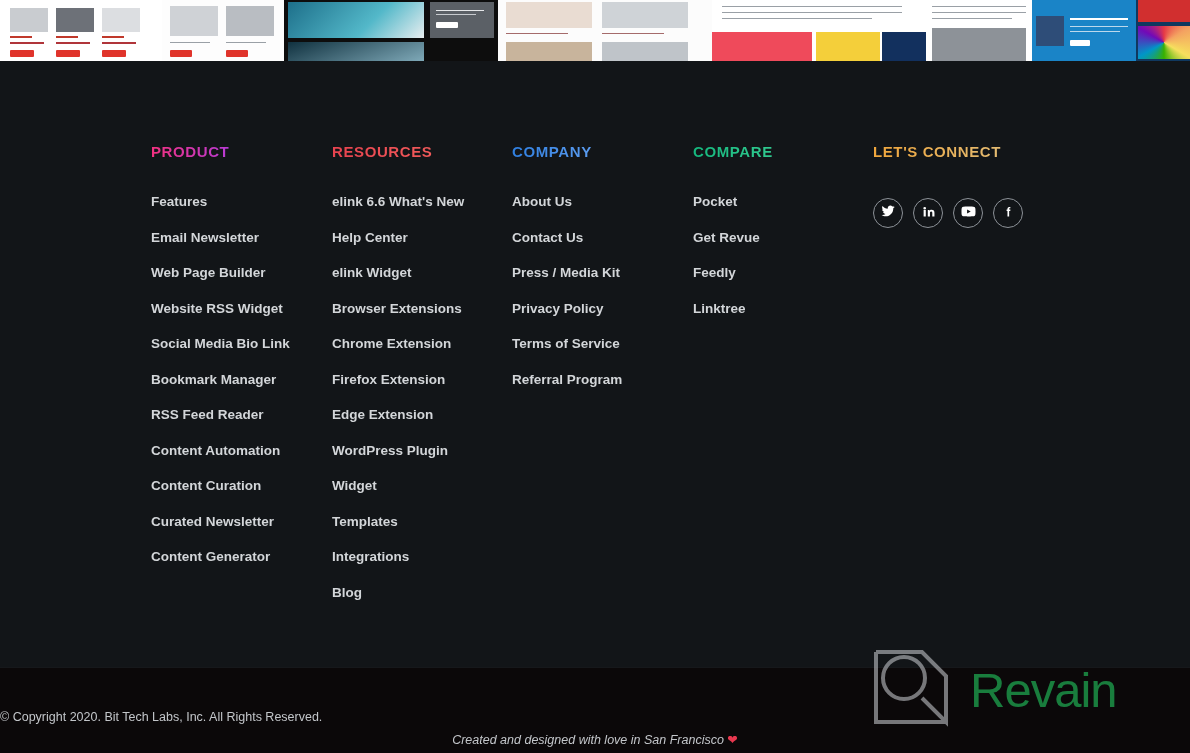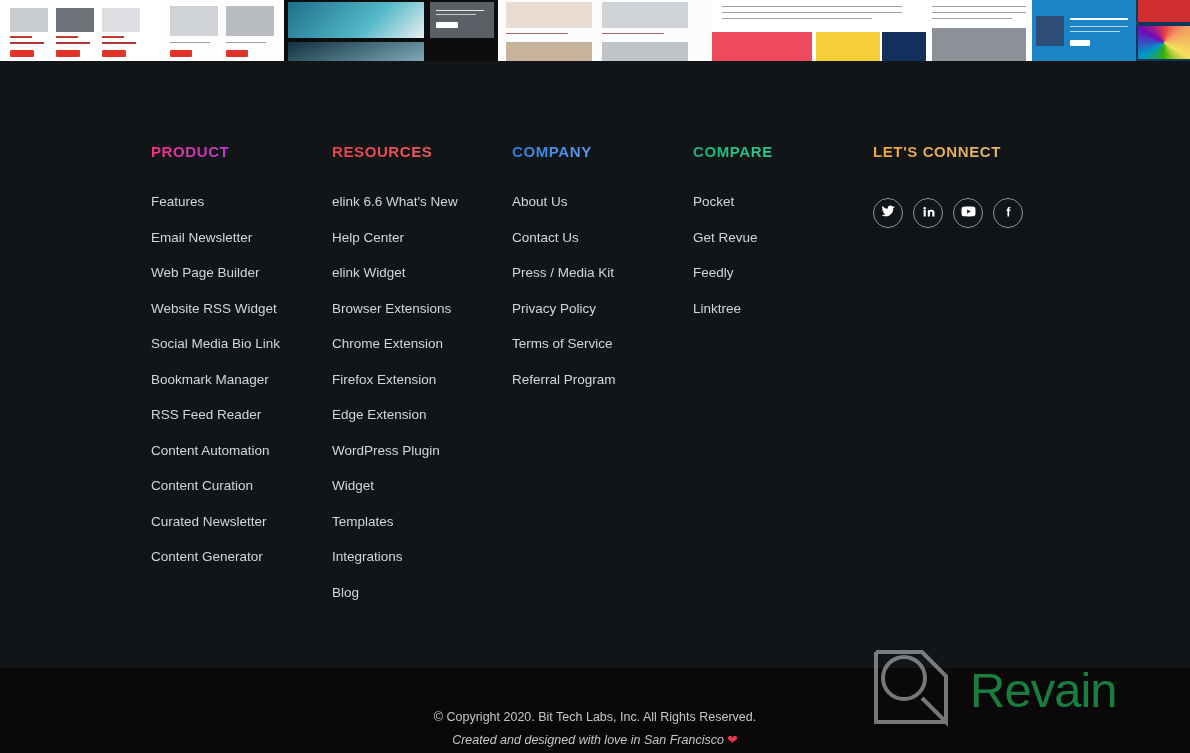--- a/index.html
+++ b/index.html
@@ -74,41 +74,42 @@
   .flink{
     display:block;
     font-size:13.5px;
     color:#d3d6d9;
     text-decoration:none;
     line-height:1;
     padding:0;
     margin-bottom:22px;
     white-space:nowrap;
     cursor:pointer;
+    font-weight:bold;
   }
 
   .socials{ display:flex; gap:10px; margin-top:3px; }
   .soc{
     width:30px; height:30px; border-radius:50%;
     border:1px solid #8c9197;
     display:flex; align-items:center; justify-content:center;
     cursor:pointer;
   }
   .soc svg{ fill:#ffffff; }
 
   
   .footer-bottom{
     position:absolute; top:667px; left:0;
     width:1190px; height:86px;
     background:#0b0809;
     border-top:1px solid #16181b;
   }
   .copy1{
     position:absolute; top:42px; left:0; width:1190px;
-    text-align:center;
+    text-align:left;
     font-size:12.5px; color:#c3c6ca;
   }
   .copy2{
     position:absolute; top:64px; left:0; width:1190px;
     text-align:center;
     font-size:12.5px; color:#c3c6ca;
     font-style:italic;
   }
   .heart{ color:#e8384f; font-style:normal; }
 

